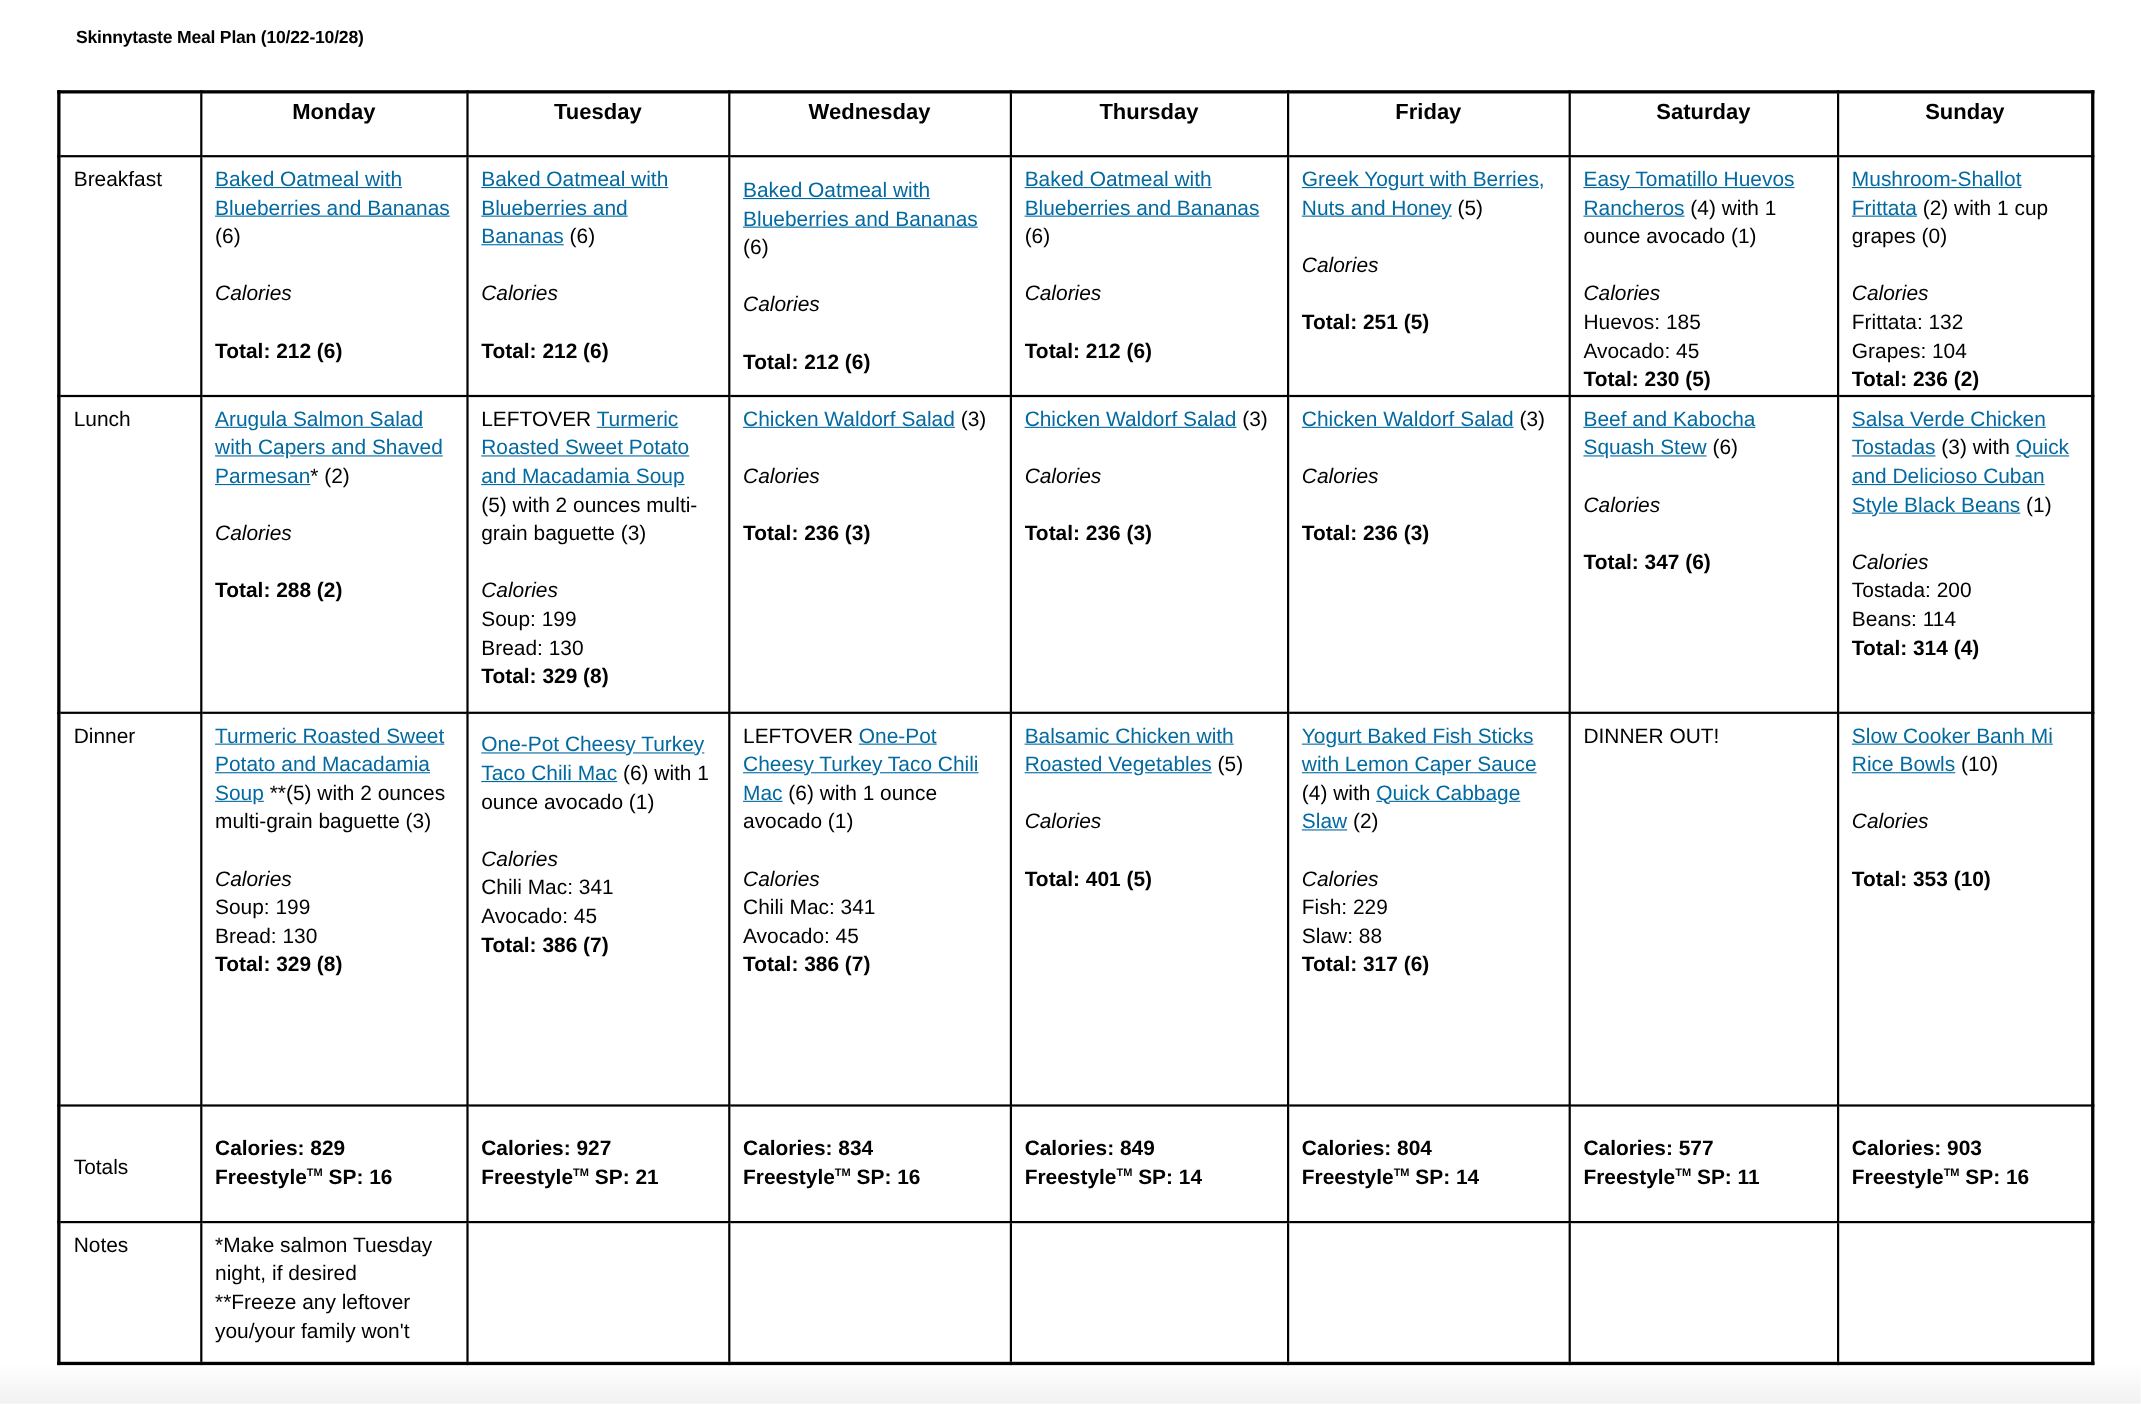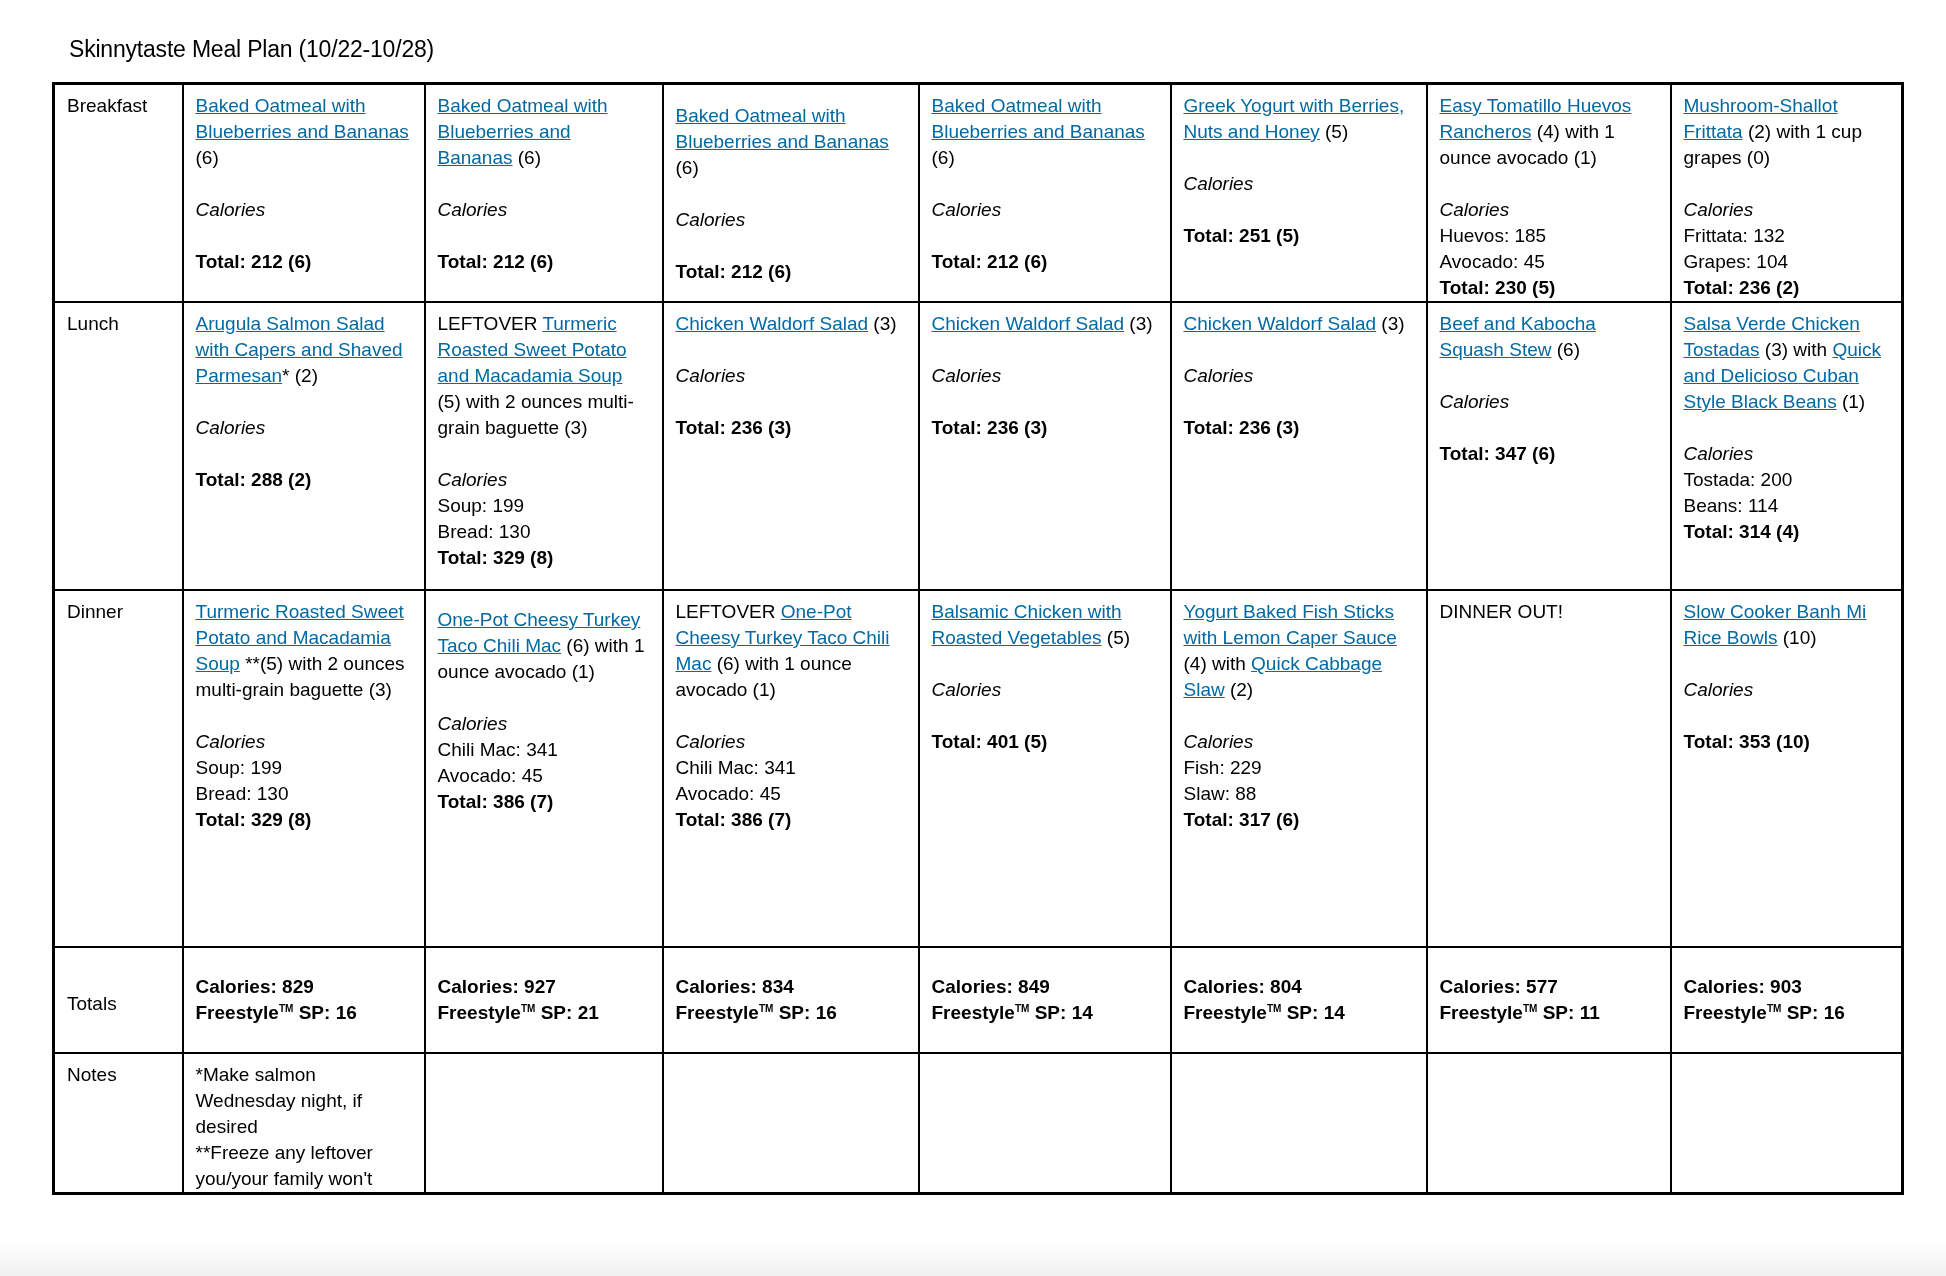--- a/index.html
+++ b/index.html
@@ -4,22 +4,22 @@
 <style>
   html, body { margin: 0; padding: 0; }
   body {
     width: 1946px; height: 1276px; overflow: hidden;
     background: linear-gradient(to bottom, #ffffff 0px, #ffffff 1240px, #f1f1f1 1276px);
     font-family: "Liberation Sans", "DejaVu Sans", sans-serif;
     color: #000;
     position: relative;
   }
   .title {
-    position: absolute; left: 69px; top: 36px;
-    font-size: 23px; font-weight: normal; letter-spacing: -0.2px;
+    position: absolute; left: 69px; top: 26px;
+    font-size: 16px; font-weight: bold; letter-spacing: -0.2px;
   }
   table.plan {
     position: absolute; left: 52px; top: 82px;
     border-collapse: collapse;
     table-layout: fixed;
     width: 1849px;
     border: 3px solid #000;
   }
   table.plan td, table.plan th {
     border: 2px solid #000;
@@ -52,20 +52,30 @@
     <col style="width:129px">
       <col style="width:242px">
       <col style="width:238px">
       <col style="width:256px">
     <col style="width:252px">
       <col style="width:256px">
       <col style="width:244px">
       <col style="width:232px">
   </colgroup>
   <tbody>
+      <tr class="hdr" style="height:58px">
+    <th></th>
+    <th>Monday</th>
+    <th>Tuesday</th>
+    <th>Wednesday</th>
+    <th>Thursday</th>
+    <th>Friday</th>
+    <th>Saturday</th>
+    <th>Sunday</th>
+  </tr>
   <tr style="height:218px" id="row-breakfast">
     <td class="rowlabel">Breakfast</td>
   <td>
           <div><a class="recipe">Baked Oatmeal with Blueberries and Bananas</a><span> (6)</span></div>
           <div class="blank"></div>
           <div class="cal">Calories</div>
           <div class="blank"></div>
           <div class="tot">Total: 212 (6)</div>
         </td>
         <td>
@@ -244,21 +254,21 @@
           <div class="totline"><span>Freestyle</span><sup class="tm">TM</sup><span> SP: 11</span></div>
         </td>
         <td class="totals-cell">
           <div class="totline">Calories: 903</div>
           <div class="totline"><span>Freestyle</span><sup class="tm">TM</sup><span> SP: 16</span></div>
         </td>
       </tr>
   <tr style="height:129px" id="row-notes">
     <td class="rowlabel">Notes</td>
   <td>
-          <div>*Make salmon Wednesday night, if desired</div>
+          <div>*Make salmon Tuesday night, if desired</div>
           <div>**Freeze any leftover you/your family won't</div>
         </td>
         <td></td>
         <td></td>
         <td></td>
         <td></td>
         <td></td>
         <td></td>
       </tr>
 </tbody>

